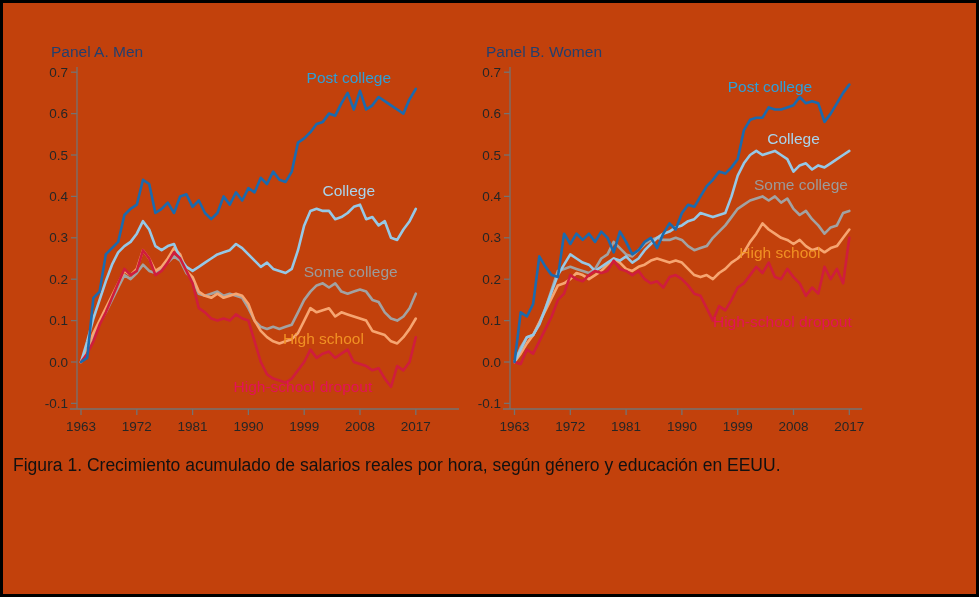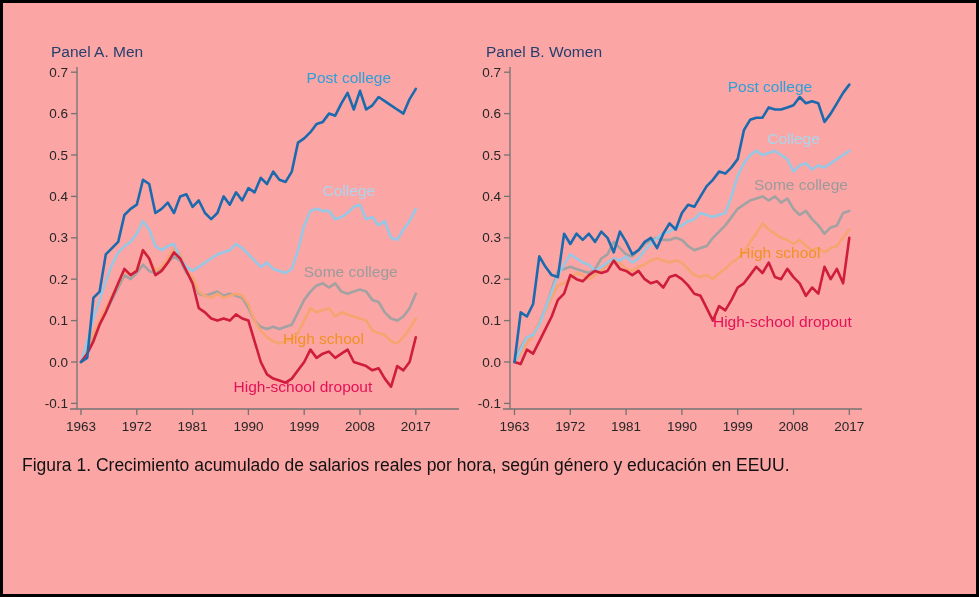--- a/index.html
+++ b/index.html
@@ -2,28 +2,28 @@
 <html><head>
 <meta charset="utf-8">
 <style>
   html,body{margin:0;padding:0;background:#ffffff;}
   body{font-family:"Liberation Sans","DejaVu Sans",sans-serif;}
   .frame{
     position:relative;
     width:979px;height:597px;
     box-sizing:border-box;
     border:3px solid #000000;
-    background:#fca5a5;
+    background:#c2410c;
     overflow:hidden;
   }
   #charts-svg{position:absolute;top:0;left:0;display:block;}
   #charts-svg text{font-family:"Liberation Sans","DejaVu Sans",sans-serif;}
   .caption{
     position:absolute;
-    top:451px;left:19px;
+    top:451px;left:10px;
     width:876px;
     color:#111111;
     font-size:17.5px;
     line-height:23px;
   }
   .caption p{margin:0;padding:0;}
 </style>
 </head>
 <body>
 

